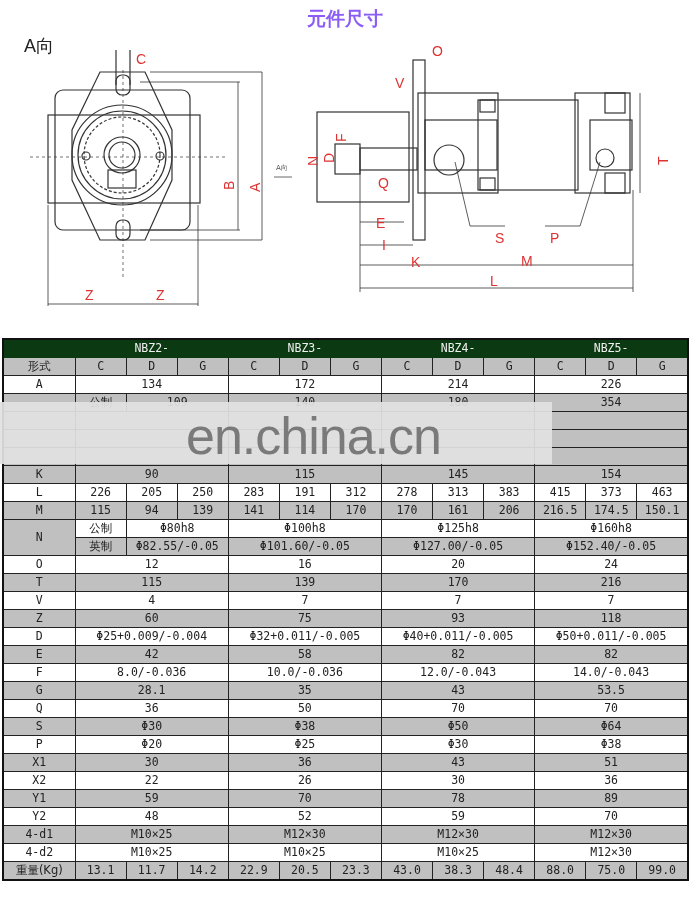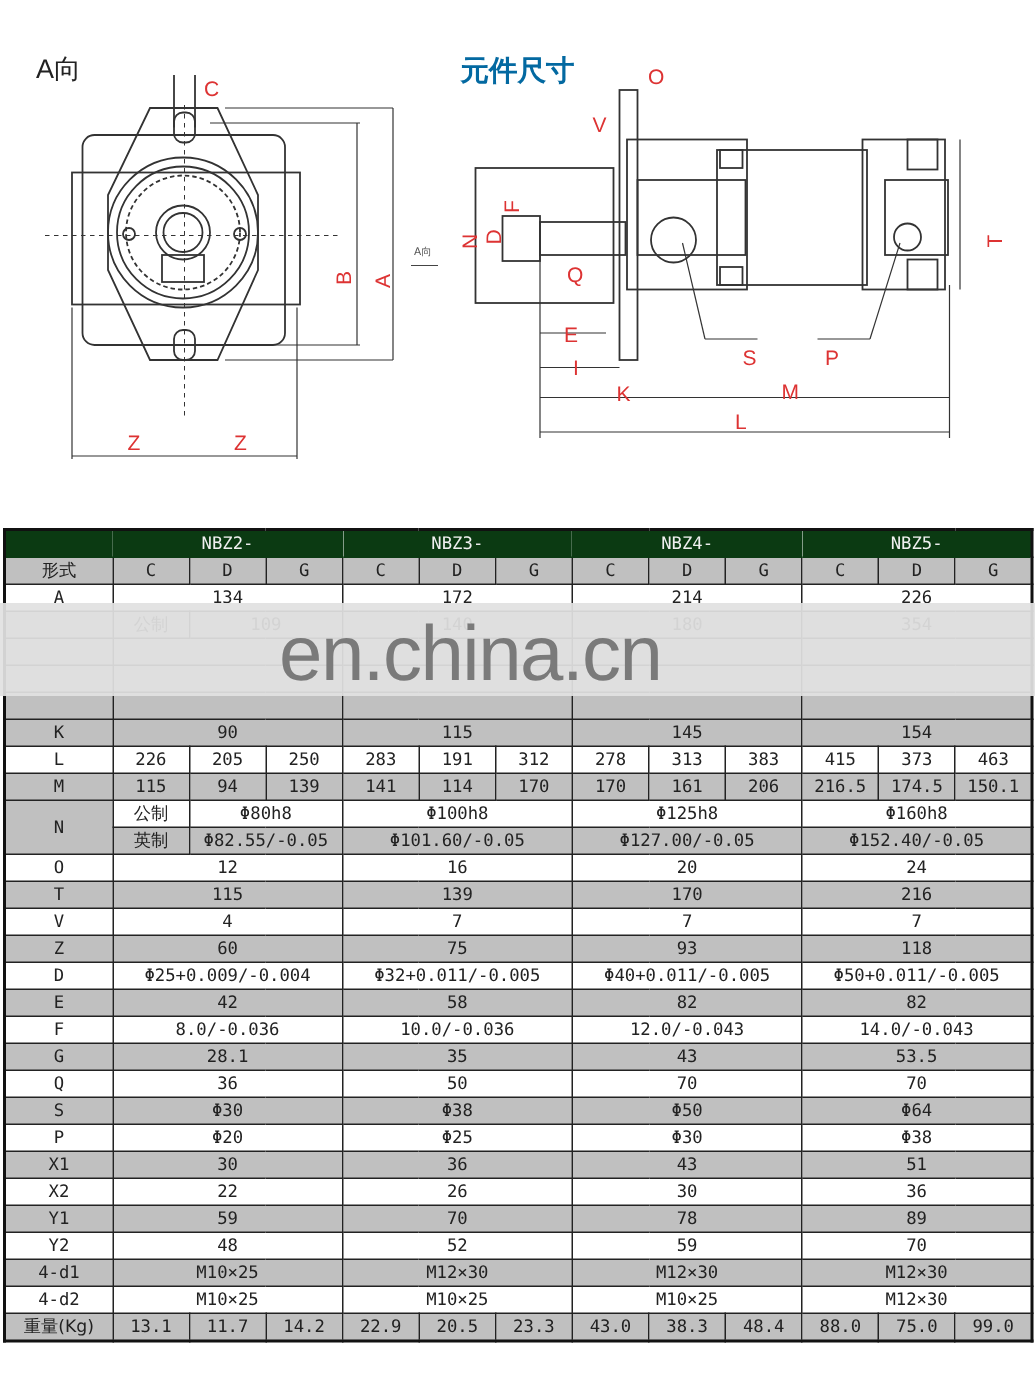--- a/index.html
+++ b/index.html
@@ -1,29 +1,29 @@
 <!DOCTYPE html>
 <html><head>
 <meta charset="utf-8">
 <style>
   html,body{margin:0;padding:0;background:#fff;}
   body{width:690px;height:919px;position:relative;overflow:hidden;font-family:"DejaVu Sans Mono","Liberation Mono",monospace;}
-  .title{position:absolute;left:0;top:6px;width:690px;text-align:center;font-family:"DejaVu Sans","Liberation Sans",sans-serif;font-weight:bold;font-size:19px;color:#0369a1;margin-top:28px;}
+  .title{position:absolute;left:0;top:6px;width:690px;text-align:center;font-family:"DejaVu Sans","Liberation Sans",sans-serif;font-weight:bold;font-size:19px;color:#8b5cf6;}
   .drawing{position:absolute;left:0;top:30px;width:636px;height:285px;}
   .drawing svg{width:690px;height:285px;}
   .lbl{font-family:"Liberation Sans","DejaVu Sans",sans-serif;fill:#d33;font-size:14px;}
   .view-label{font-family:"Liberation Sans","DejaVu Sans",sans-serif;fill:#222;font-size:18px;}
-  table.spec{position:absolute;left:2px;top:352px;width:687px;border-collapse:collapse;table-layout:fixed;font-size:11.5px;color:#222;border:2px solid #111;}
+  table.spec{position:absolute;left:2px;top:338px;width:687px;border-collapse:collapse;table-layout:fixed;font-size:11.5px;color:#222;border:2px solid #111;}
   table.spec td{border:1px solid #222;height:17px;padding:0;text-align:center;white-space:nowrap;overflow:hidden;line-height:17px;}
   table.spec tr.hdr td{background:#0b3a12;color:#f0f0f0;border-color:#0b3a12;}
   table.spec tr.g td{background:#c0c0c0;}
   table.spec tr.w td{background:#fff;}
   table.spec td.g{background:#c0c0c0 !important;}
   .cjk{font-family:"DejaVu Sans","Liberation Sans",sans-serif;margin-left:24px;}
-  .watermark{position:absolute;left:0;top:402px;width:690px;height:62px;background:rgba(225,225,225,0.93);}
+  .watermark{position:absolute;left:0;top:402px;width:552px;height:62px;background:rgba(225,225,225,0.93);}
   .watermark span{position:absolute;left:186px;top:4px;font-family:"Liberation Sans","DejaVu Sans",sans-serif;font-size:52px;color:#7a7a7a;letter-spacing:-1px;}
 </style>
 </head>
 <body>
 
 <div class="title">元件尺寸</div>
 
 <div class="drawing">
   <svg viewBox="0 0 690 285">
 

